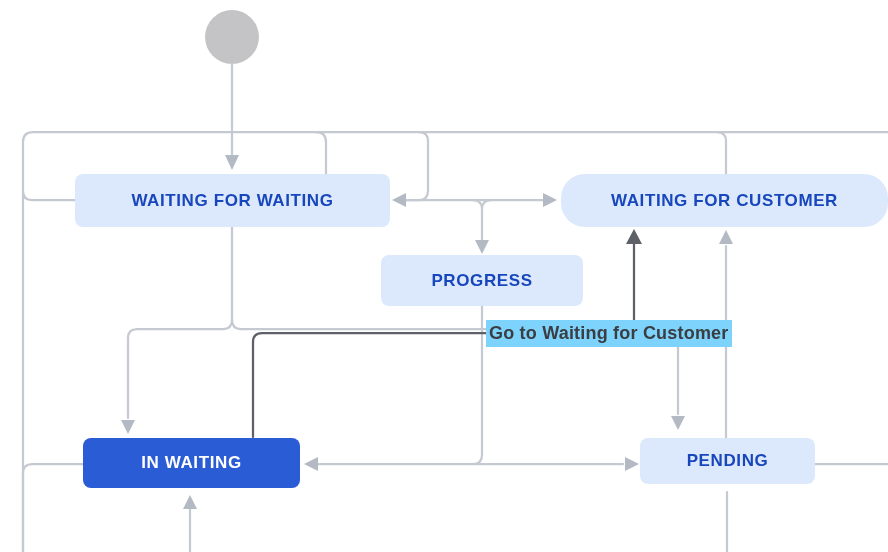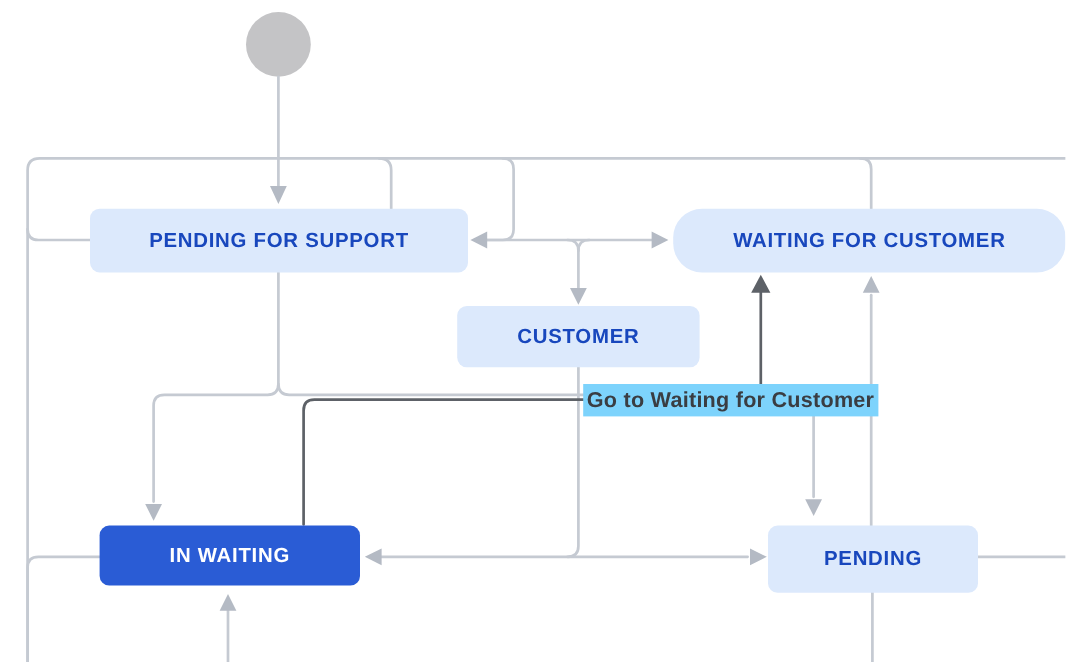--- a/index.html
+++ b/index.html
@@ -23,21 +23,21 @@
     border-radius:8px;
     font-size:17px;font-weight:bold;letter-spacing:0.6px;
     white-space:nowrap;
     cursor:pointer;
   }
   .chip.selected{background:var(--selected-bg);color:var(--selected-text);}
   .c-wfs{left:75px;top:174px;width:315px;height:53px;}
   .c-wfc{left:561px;top:174px;width:327px;height:53px;border-radius:24px;}
   .c-esc{left:381px;top:255px;width:202px;height:51px;}
   .c-inp{left:83px;top:438px;width:217px;height:50px;}
-  .c-pen{left:640px;top:438px;width:175px;height:56px;}
+  .c-pen{left:640px;top:438px;width:175px;height:46px;}
   #transition-label{
     position:absolute;z-index:3;
     left:486px;top:320px;height:27px;
     display:flex;align-items:center;
     padding:0 3px;
     background:#7dd3fc;
     color:var(--label-text);
     font-size:18px;font-weight:bold;letter-spacing:0.2px;
     white-space:nowrap;
     cursor:pointer;
@@ -82,27 +82,27 @@
     <polygon class="ah" points="625,457 625,471 639,464"></polygon>
     <polygon class="ah" points="183,509 197,509 190,495"></polygon>
 
     <g>
       <path class="edge-dark" d="M253 437 V342 Q253 333 262 333 H625 Q634 333 634 324 V242"></path>
       <polygon class="ah-dark" points="626,244 642,244 634,229"></polygon>
     </g>
   </svg>
 
   <div class="chip c-wfs">
-    <span>PENDING FOR SUPPORT</span>
+    <span>WAITING FOR WAITING</span>
   </div>
   <div class="chip c-wfc">
     <span>WAITING FOR CUSTOMER</span>
   </div>
   <div class="chip c-esc">
-    <span>CUSTOMER</span>
+    <span>PROGRESS</span>
   </div>
   <div class="chip c-inp selected">
     <span>IN WAITING</span>
   </div>
   <div class="chip c-pen">
     <span>PENDING</span>
   </div>
 
   <div id="transition-label">Go to Waiting for Customer</div>
 </div>

